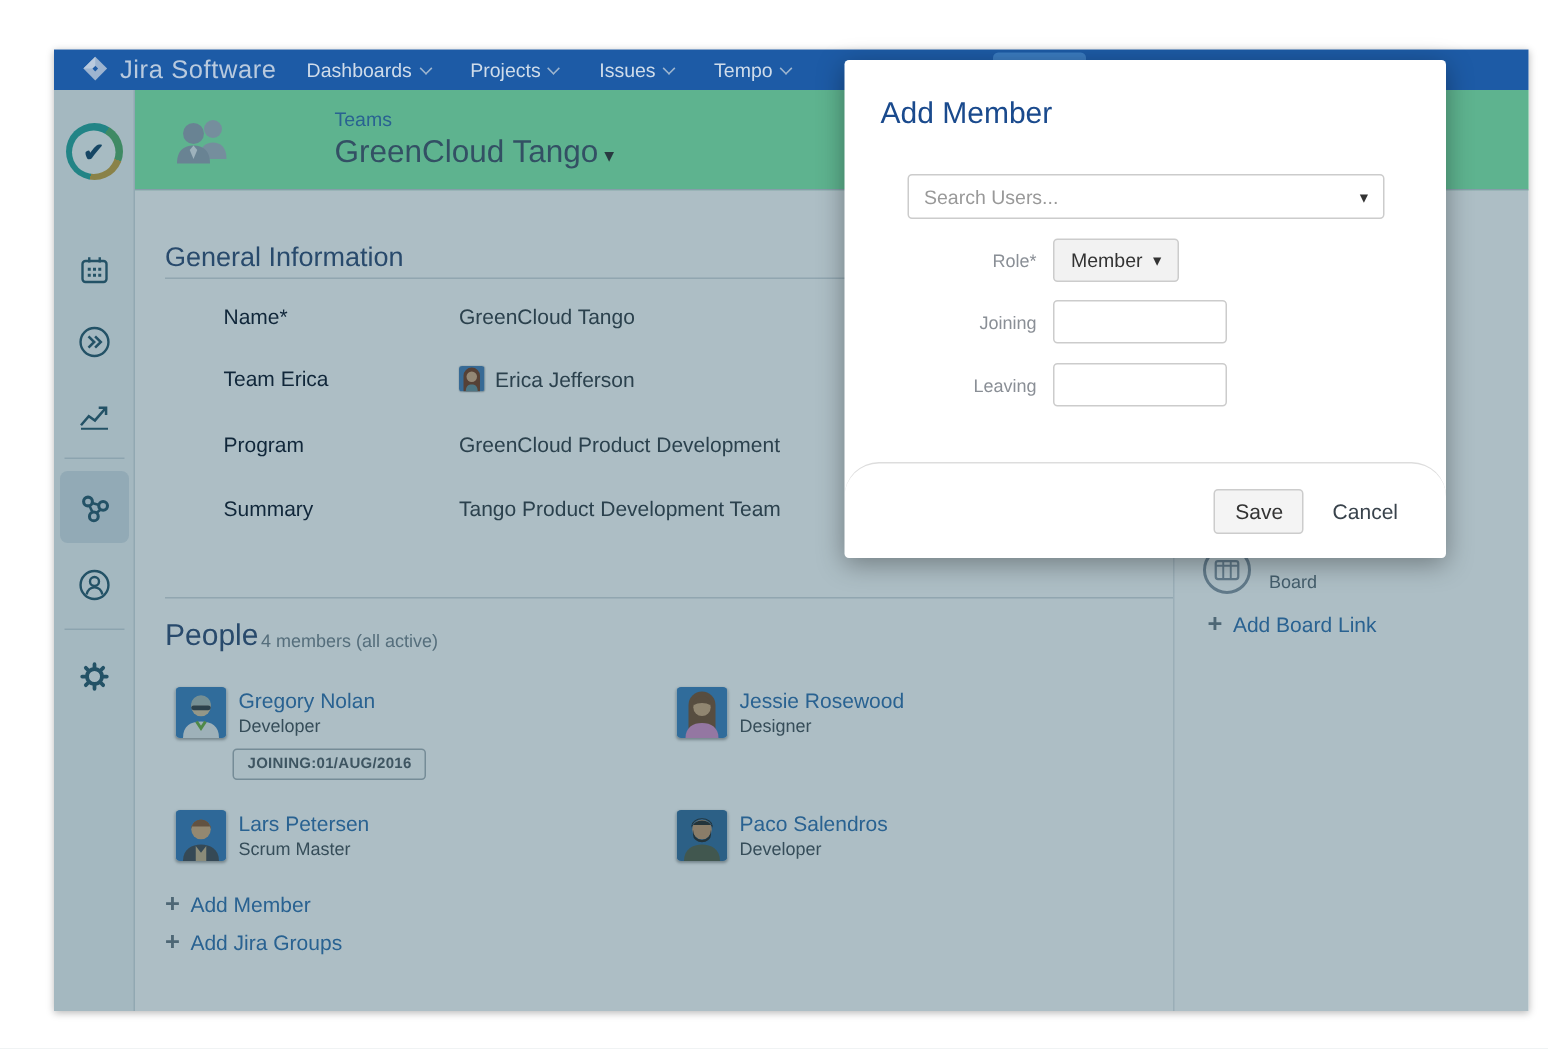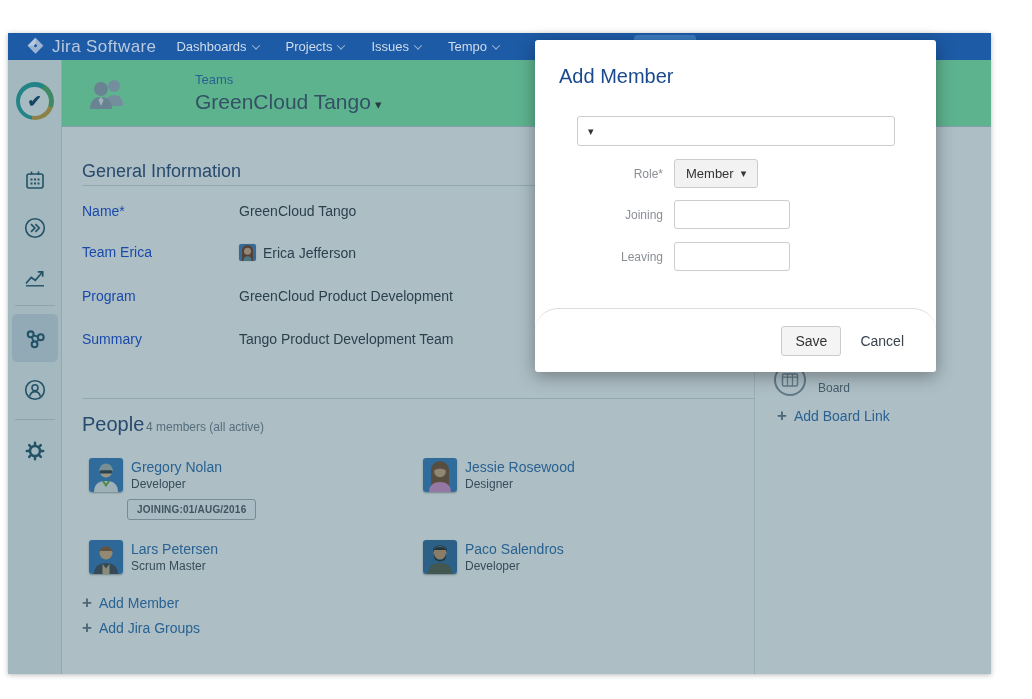--- a/index.html
+++ b/index.html
@@ -1,18 +1,18 @@
 <!DOCTYPE html>
 <html><head>
 <meta charset="utf-8">
 <style>
   * { margin:0; padding:0; box-sizing:border-box; }
   html,body { width:1032px; height:699px; background:#fff; font-family:"Liberation Sans", sans-serif; }
   .screen { position:relative; width:1032px; height:699px; background:#fff; overflow:hidden; }
-  .app { position:absolute; left:8px; top:33px; width:983px; height:641px; background:#fff;
+  .app { position:absolute; left:36px; top:33px; width:983px; height:641px; background:#fff;
          box-shadow:0 1px 5px rgba(0,0,0,.28); }
 
   
   .navbar { position:absolute; left:0; top:0; right:0; height:27px; background:#1d5ba6;
             display:flex; align-items:center; padding-left:18px; color:#cdd9e8; }
   .logo { display:flex; align-items:center; gap:7px; }
   .logo-text { font-size:17px; letter-spacing:.4px; color:#b9cade; }
   .nav-menus { display:flex; align-items:flex-end; gap:27px; margin-left:20px; font-size:13px; }
   .nav-item { display:flex; align-items:center; gap:6px; cursor:pointer; color:#cfdcea; }
   .chev { width:6px; height:6px; border-right:1.5px solid #9fb6cf; border-bottom:1.5px solid #9fb6cf;
@@ -47,21 +47,21 @@
   .ph-team { position:absolute; left:133px; top:30px; font-size:21px; color:#44576b; cursor:pointer; }
   .ph-team .tri { font-size:13px; color:#333; margin-left:4px; }
 
   
   .content { position:absolute; left:54px; right:0; top:94px; bottom:0; background:#ffffff; }
   .right-panel-border { position:absolute; left:746px; top:94px; bottom:0; width:1px; background:#e2e6ea; }
 
   .gi-title { position:absolute; left:74px; top:128px; font-size:18px; color:#344d77; }
   .gi-divider { position:absolute; left:74px; top:152px; width:672px; height:1px; background:#d4dadf; }
   .fieldrow { position:absolute; left:74px; width:660px; font-size:14px; }
-  .fieldrow .flabel { display:inline-block; width:157px; color:#1d4ed8; vertical-align:top; }
+  .fieldrow .flabel { display:inline-block; width:157px; color:#0f172a; vertical-align:top;margin-left:39px; }
   .fieldrow .fvalue { color:#384048; }
   .lead-wrap { display:inline-flex; align-items:center; gap:7px; }
   .mini-avatar { width:17px; height:17px; border-radius:2px; box-shadow:0 0 1px rgba(0,0,0,.4); }
 
   .people-divider { position:absolute; left:74px; top:365px; width:672px; height:1px; background:#d4dadf; }
   .people-title { position:absolute; left:74px; top:380px; font-size:20px; color:#344d77; }
   .people-sub { position:absolute; left:138px; top:387px; font-size:12px; color:#79858f; }
 
   .member { position:absolute; width:300px; }
   .member .m-avatar { position:absolute; left:0; top:0; width:34px; height:34px; border-radius:3px;
@@ -326,20 +326,21 @@
       <span class="plus">+</span>
         <span>Add Board Link</span>
     </div>
 
     <div class="blanket"></div>
 
     <div class="modal">
       <div class="modal-title">Add Member</div>
 
       <div class="fake-select">
+        <span class="ph">Search Users...</span>
         <span class="tri">▾</span>
       </div>
 
       <div class="mrow" style="top:119px;">
         <span class="mlabel">Role*</span>
         <span class="role-btn">
           <span>Member</span>
           <span class="tri">▾</span>
         </span>
       </div>

